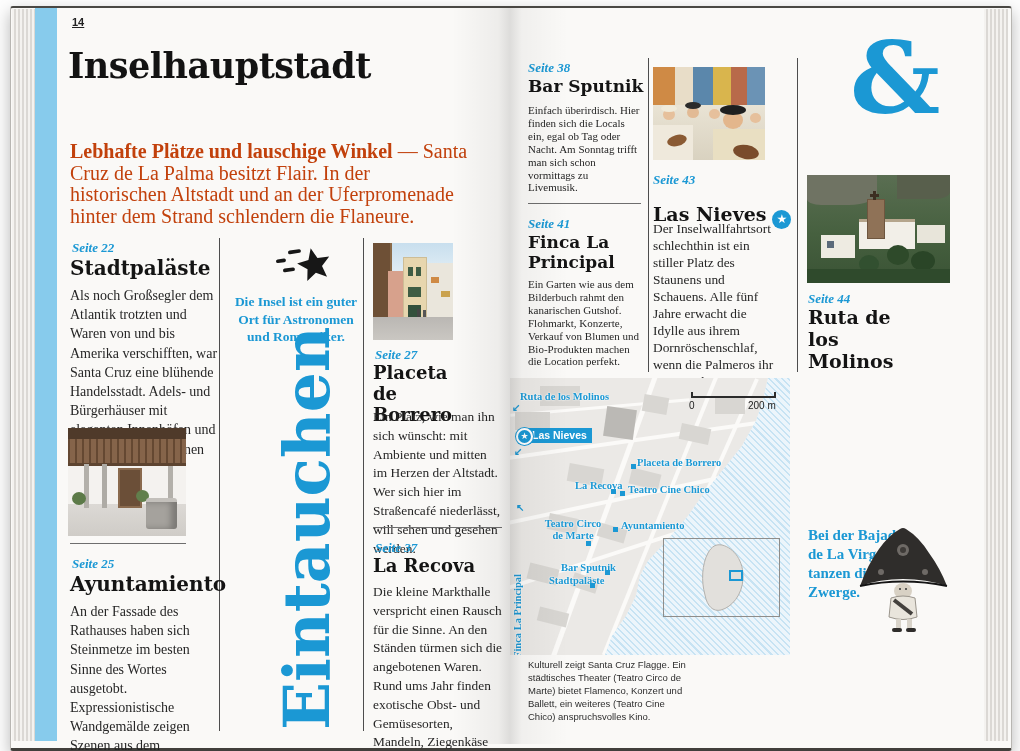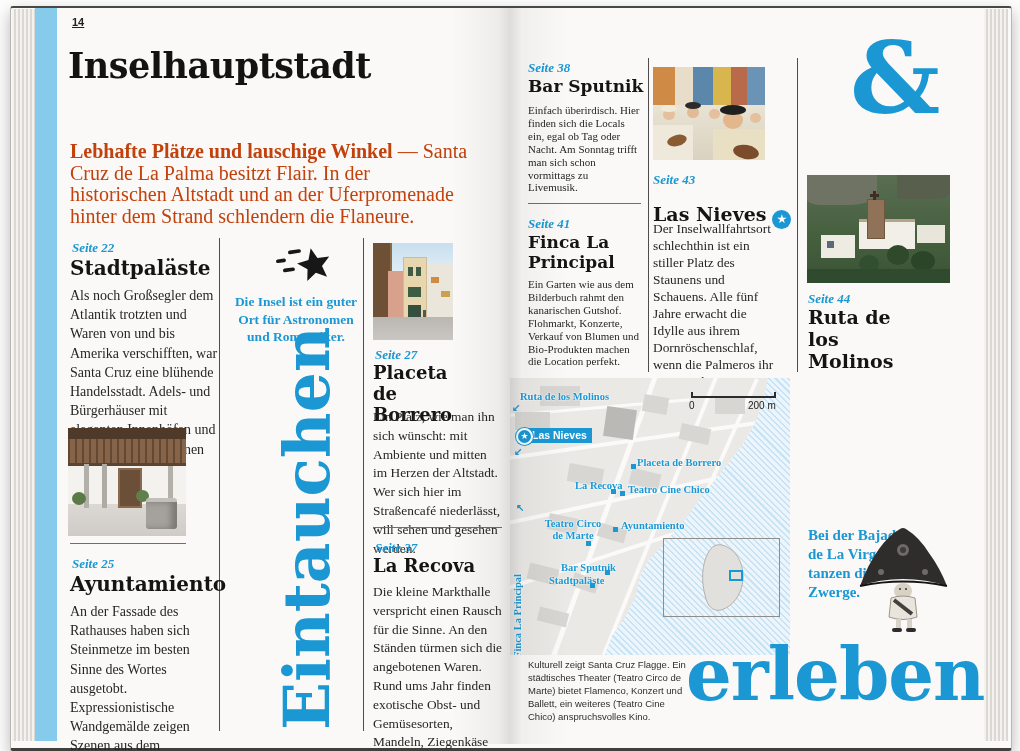--- a/index.html
+++ b/index.html
@@ -280,16 +280,15 @@
 
     <div class="inset" style="left:153px;top:160px;width:115px;height:77px;">
       <svg width="115" height="77" viewBox="0 0 115 77">
         <path d="M58 6 C70 9 80 22 79 40 C78 56 68 68 57 71 C49 73 43 67 41 56 C37 42 38 25 44 14 C48 7 52 5 58 6 Z" fill="#e2e0dc" stroke="#b3b1ad" stroke-width="1"></path>
         <rect x="66" y="32" width="12" height="9" fill="none" stroke="#1b98d4" stroke-width="2"></rect>
       </svg>
     </div>
   </div>
 
   <div class="abs caption" style="left:528px;top:658px;width:160px;">Kulturell zeigt Santa Cruz Flagge. Ein städtisches Theater (Teatro Circo de Marte) bietet Flamenco, Konzert und Ballett, ein weiteres (Teatro Cine Chico) anspruchsvolles Kino.</div>
-  <div class="abs bigblue" style="left:686px;top:636px;font-size:72px;line-height:78px;letter-spacing:-1px;">erleben</div>
 
   <div class="spine"></div>
 </div>
 
 </body></html>

